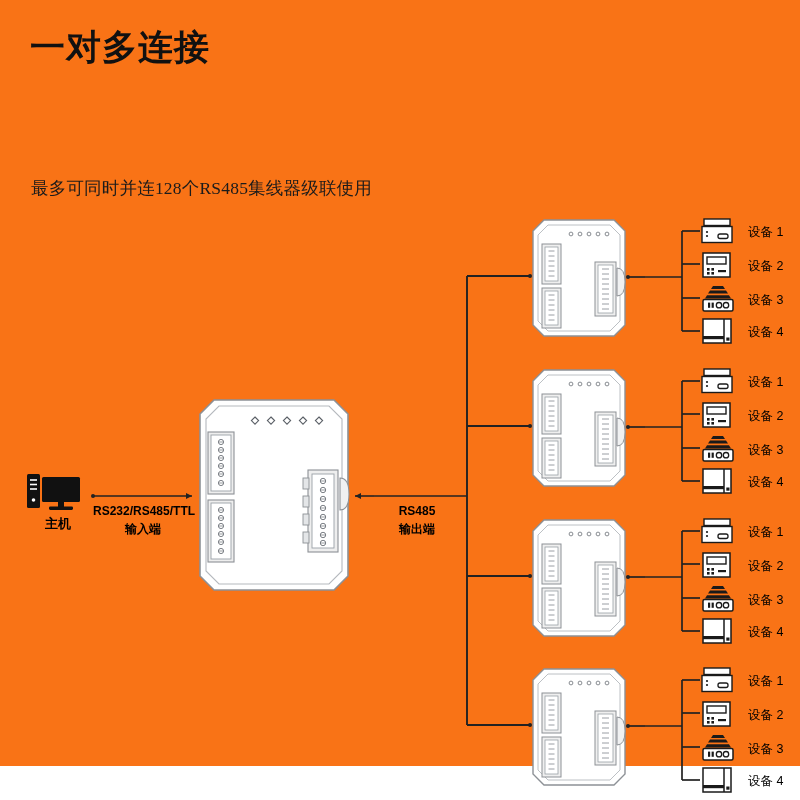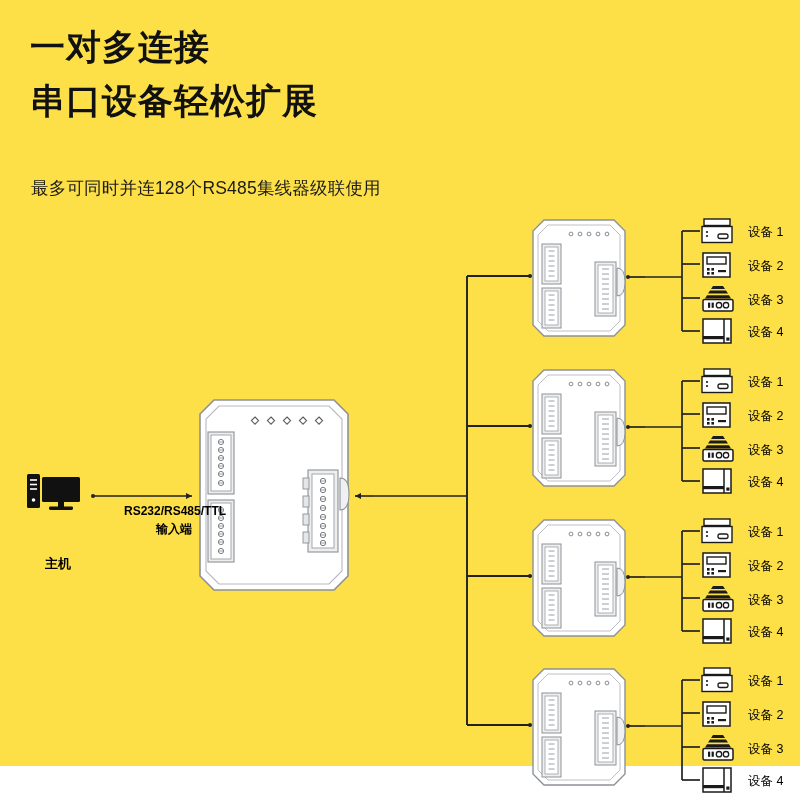--- a/index.html
+++ b/index.html
@@ -15,21 +15,21 @@
     overflow: hidden;
     font-family: "Liberation Sans", "DejaVu Sans", sans-serif;
     color: #000000;
   }
   #stage {
     position: absolute;
     left: 0;
     top: 0;
     width: 800px;
     height: 766px;
-    background: #fde047;
+    background: #f97316;
   }
 
   
   .headline {
     position: absolute;
     left: 30px;
     font-weight: bold;
     color: #111111;
     letter-spacing: 1px;
     white-space: nowrap;
@@ -39,21 +39,21 @@
 
   .bodyline {
     position: absolute;
     left: 31px;
     font-size: 17.5px;
     color: #1b1b1b;
     white-space: nowrap;
     letter-spacing: 0.2px;
   }
   .bodyline.b1 { top: 148px; }
-  .bodyline.b2 { top: 176px; }
+  .bodyline.b2 { top: 176px; font-family: Liberation Serif, serif; }
   .bodyline.b3 { top: 204px; }
 
   
   #diagram {
     position: absolute;
     left: 0;
     top: 0;
     width: 800px;
     height: 800px;
   }
@@ -72,30 +72,28 @@
     text-align: center;
   }
   .conn-label {
     position: absolute;
     font-size: 12px;
     color: #000;
     text-align: center;
     white-space: nowrap;
     line-height: 1.5;
     font-weight: bold;
-    margin-left: 31px;
   }
 </style>
 </head>
 <body>
 
 <div id="stage">
 
   <div class="headline l1">一对多连接</div>
-  <div class="headline l2">串口设备轻松扩展</div>
 
   <div class="bodyline b2">最多可同时并连128个RS485集线器级联使用</div>
 
   <svg id="diagram" viewBox="0 0 800 800">
     <defs>
 
       <marker id="arw" markerWidth="7" markerHeight="7" refX="6" refY="3" orient="auto" markerUnits="userSpaceOnUse">
         <path d="M0,0 L6,3 L0,6 z" fill="#222"></path>
       </marker>
       <marker id="dotm" markerWidth="5" markerHeight="5" refX="2.5" refY="2.5" markerUnits="userSpaceOnUse">
@@ -408,27 +406,31 @@
       <line x1="682" y1="780" x2="700" y2="780" stroke="#222" stroke-width="1.7"></line>
     </g>
     <g>
       <use href="#sym-dev1" x="702" y="667"></use>
       <use href="#sym-dev2" x="702" y="701"></use>
       <use href="#sym-dev3" x="702" y="735"></use>
       <use href="#sym-dev4" x="702" y="767"></use>
     </g>
   </svg>
 
-  <div class="lbl host" style="left:27px; top:515px; width:62px;margin-top:40px;">主机</div>
+  <div class="lbl host" style="left:27px; top:515px; width:62px;">主机</div>
 
   <div class="conn-label" style="left:93px; top:502px; width:100px;">
     <div>RS232/RS485/TTL</div>
     <div>输入端</div>
   </div>
 
+  <div class="conn-label" style="left:378px; top:502px; width:78px;">
+    <div>RS485</div>
+    <div>输出端</div>
+  </div>
 
   <div class="lbl dev" style="left:748px; top:224px;">设备 1</div>
   <div class="lbl dev" style="left:748px; top:258px;">设备 2</div>
   <div class="lbl dev" style="left:748px; top:292px;">设备 3</div>
   <div class="lbl dev" style="left:748px; top:324px;">设备 4</div>
 
   <div class="lbl dev" style="left:748px; top:374px;">设备 1</div>
   <div class="lbl dev" style="left:748px; top:408px;">设备 2</div>
   <div class="lbl dev" style="left:748px; top:442px;">设备 3</div>
   <div class="lbl dev" style="left:748px; top:474px;">设备 4</div>

